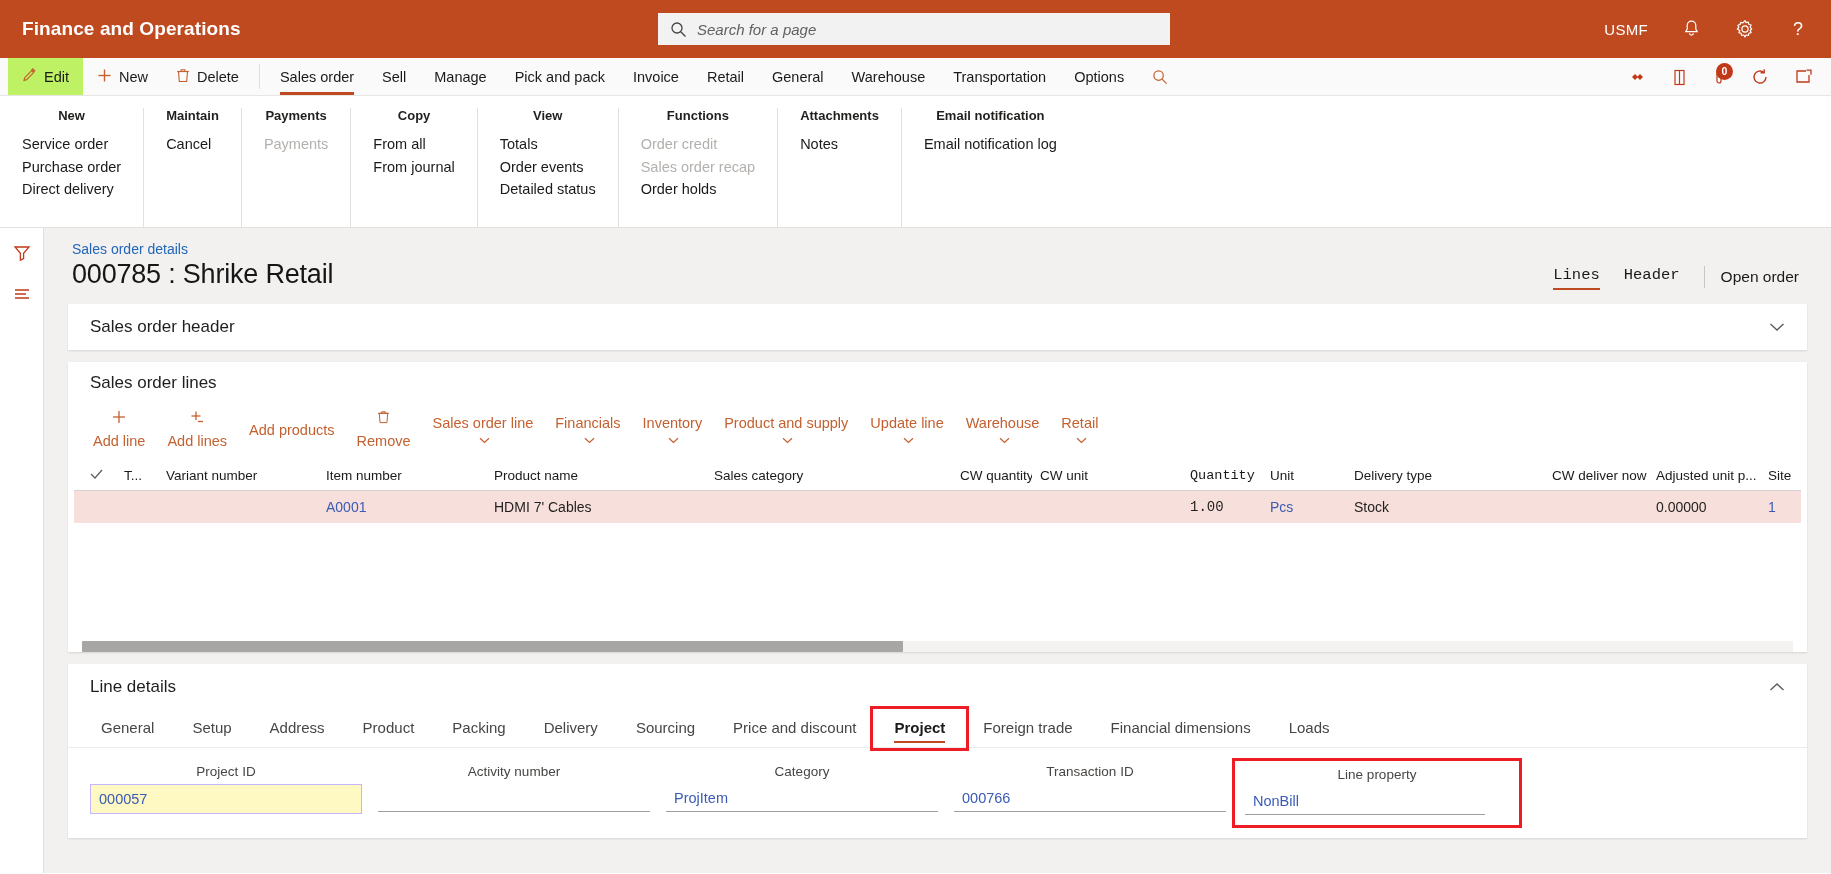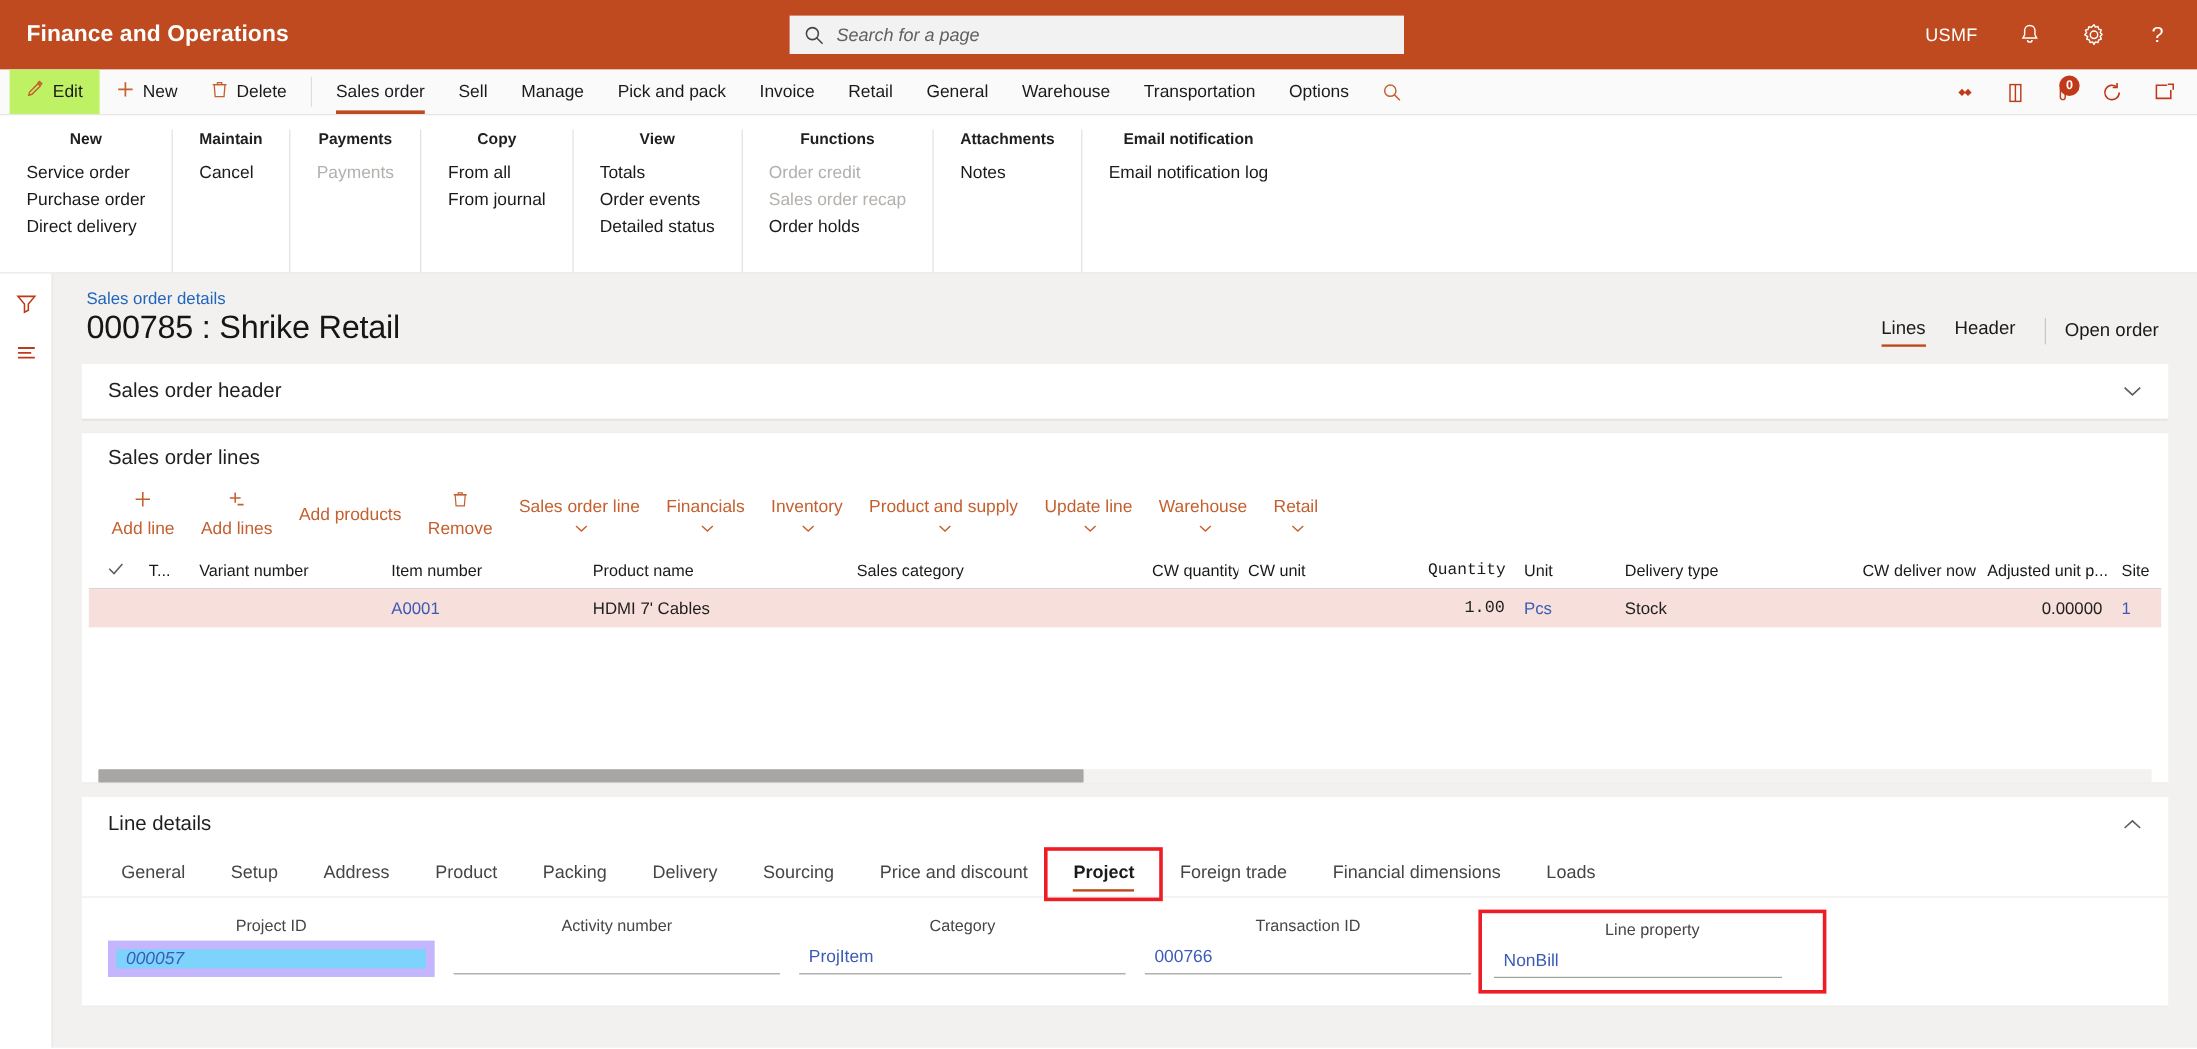--- a/index.html
+++ b/index.html
@@ -148,21 +148,21 @@
   .page-title {
     font-size: 27px; color: #161616; font-weight: normal;
     letter-spacing: -.2px;
   }
   .head-right {
     position: absolute; right: 28px; bottom: 16px;
     display: flex; align-items: center; gap: 0;
   }
   .ht-tab {
     font-size: 15.5px; color: #1b1a19; padding: 0 12px;
-    cursor: pointer; position: relative; padding-bottom: 4px;
+    cursor: pointer; position: relative; padding-bottom: 4px; font-family: Liberation Mono, monospace;
   }
   .ht-tab.active { font-weight: normal; }
   .ht-tab.active::after {
     content:""; position:absolute; left:12px; right:12px; bottom:-2px;
     height: 2px; background: #bf4a20;
   }
   .ht-div { width: 1px; height: 22px; background: #c8c6c4; margin: 0 12px; }
   .ht-link { font-size: 15.5px; color: #1b1a19; cursor: pointer; padding: 0 4px; }
 
   
@@ -208,21 +208,21 @@
   .gh.r { text-align: right; }
   .grid-row {
     display: flex; align-items: center;
     height: 32px; padding: 0 8px;
     background: #f7dfdb;
   }
   .gc {
     font-size: 14px; color: #201f1e;
     white-space: nowrap; overflow: hidden; padding: 0 8px;
   }
-  .gc.r { text-align: right; }
+  .gc.r { }
   .gc .lnk { color: #3b5bb5; cursor: pointer; }
   .grid-blank { height: 118px; background: #fff; }
   .hscroll-track {
     height: 11px; margin: 0 14px 8px 14px;
     background: #f3f2f1; position: relative;
   }
   .hscroll-thumb {
     position: absolute; left: 0; top: 0; height: 11px;
     width: 48%; background: #a8a6a4; border-radius: 1px; cursor: pointer;
   }
@@ -272,24 +272,23 @@
     font-size: 13.5px; color: #484644; margin-bottom: 5px;
     white-space: nowrap;
   }
   .fld-input {
     height: 28px; display: flex; align-items: center;
     padding: 0 8px;
     border-bottom: 1px solid #a19f9d;
     font-size: 14.5px; color: #3b5bb5;
   }
   .fld-input.focused {
-    border: 7px solid #c4b5fd;
-    background: #7dd3fc;
+    border: 1px solid #c4b5fd;
+    background: #fef9c3;
     height: 30px;
-    font-style: italic;
   }
   .fld.wide { flex: 0 0 290px; }
 
   .annot-field {
     position: relative;
     border: 3px solid #ee1c25;
     padding: 6px 10px 10px 10px;
     margin: -6px 0 0 -10px;
   }
 </style>

